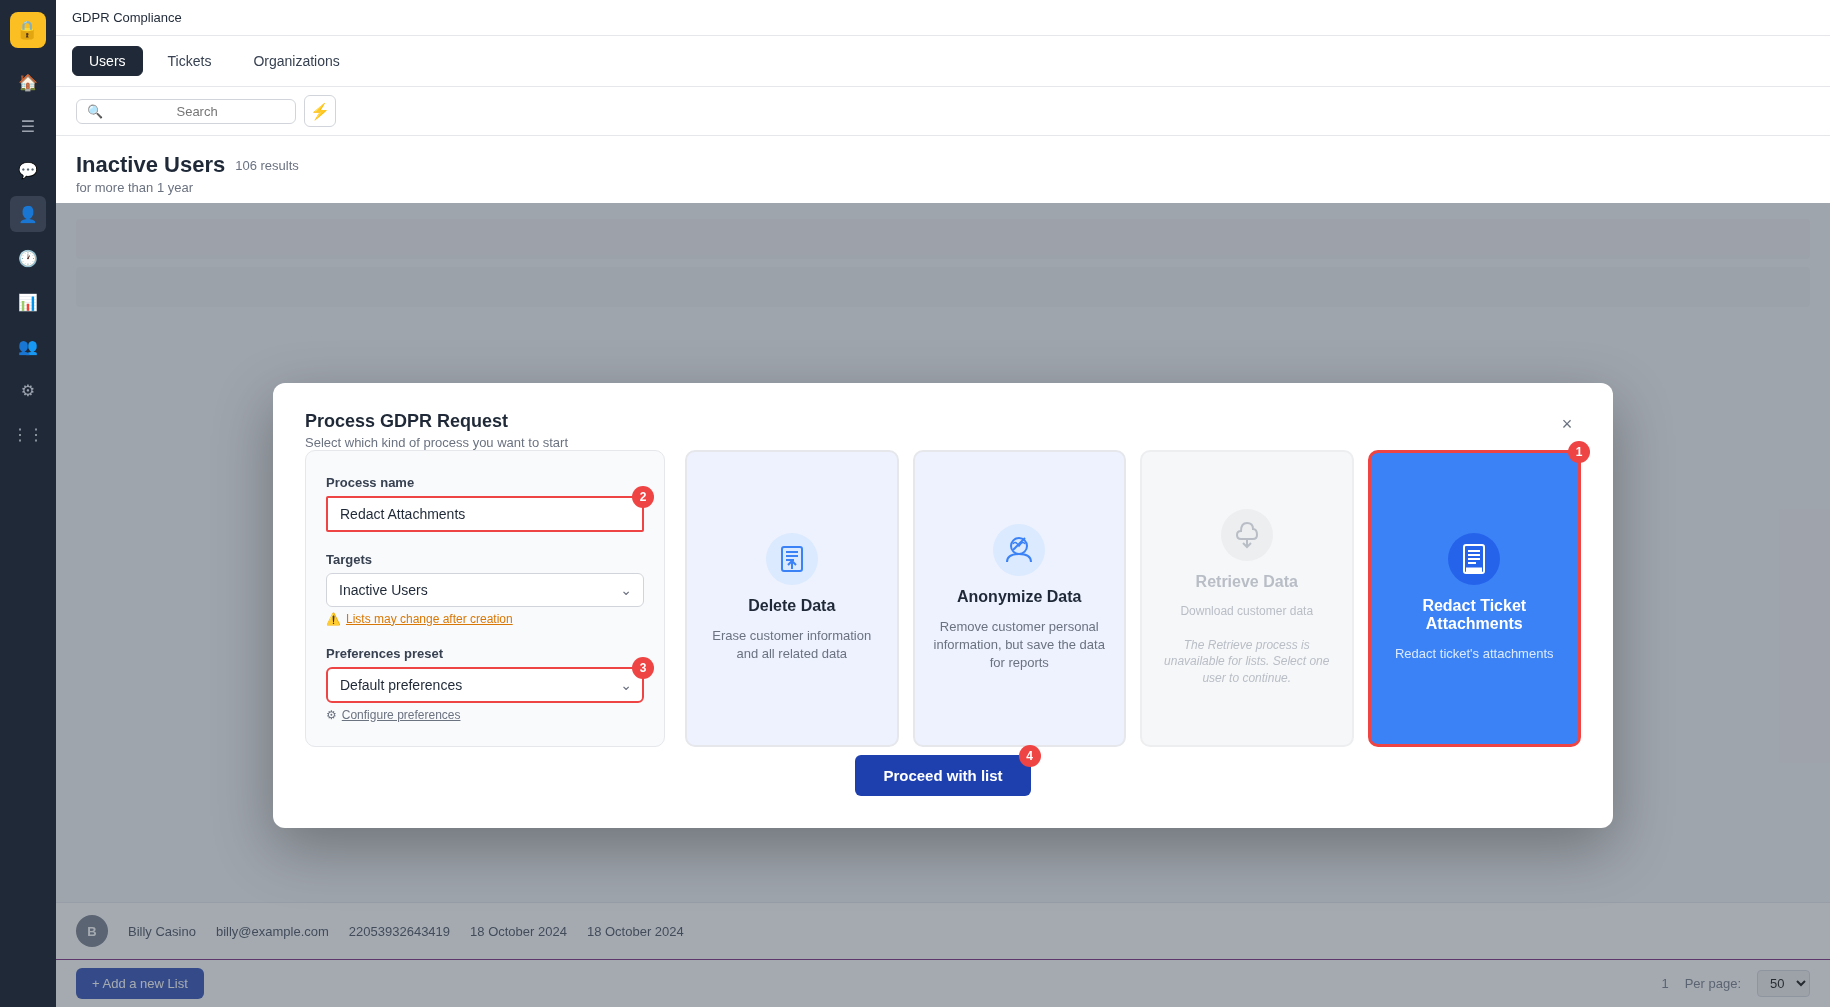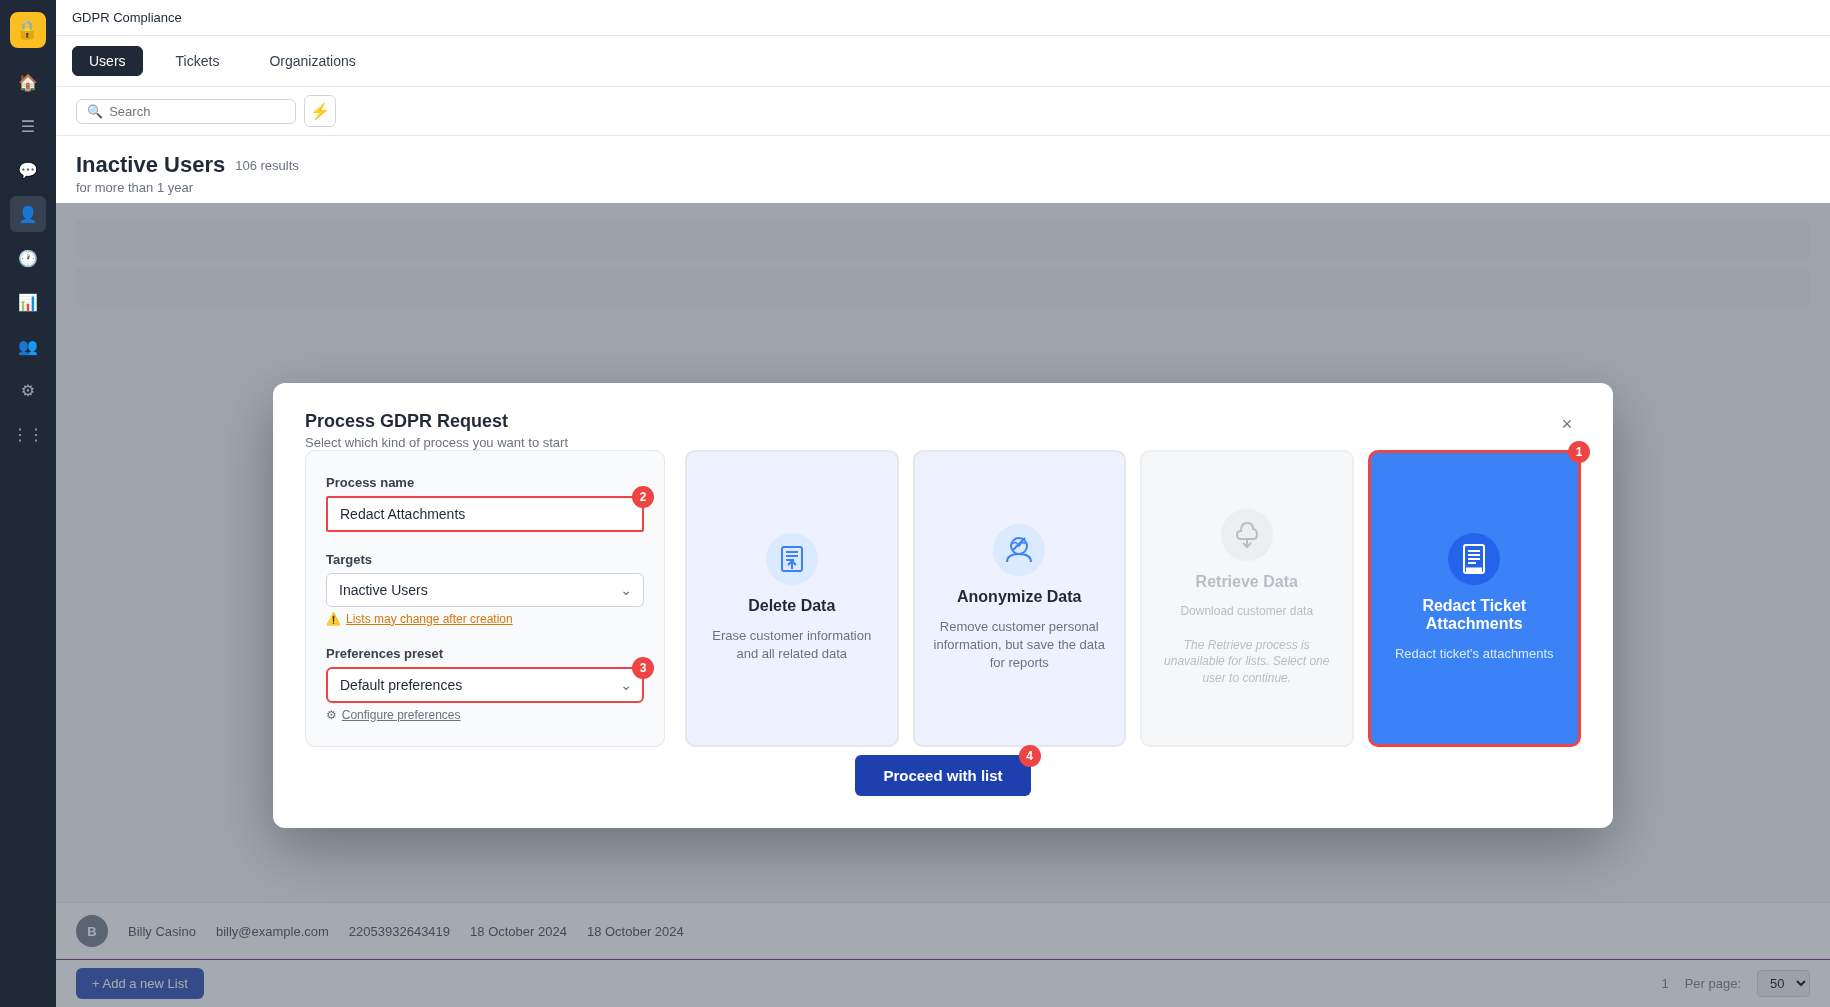--- a/index.html
+++ b/index.html
@@ -47,21 +47,21 @@
     }
 
     .top-bar {
       background: #fff;
       border-bottom: 1px solid #e5e7eb;
       padding: 10px 16px;
       display: flex; align-items: center; gap: 8px;
     }
 
     .top-bar-tabs {
-      display: flex; gap: 16px;
+      display: flex; gap: 8px;
     }
 
     .top-bar-tab {
       padding: 6px 16px;
       border-radius: 6px;
       font-size: 14px;
       cursor: pointer;
       border: 1px solid transparent;
       color: #374151;
     }
@@ -98,21 +98,21 @@
     .search-input-wrap {
       display: flex; align-items: center;
       border: 1px solid #d1d5db;
       border-radius: 6px;
       padding: 4px 10px;
       gap: 6px;
       width: 220px;
     }
 
     .search-input-wrap input {
-      border: none; outline: none; font-size: 13px; width: 100%;
+      border: none; outline: none; font-size: 13px; width: 100%; text-align: center;
     }
 
     .filter-btn {
       width: 32px; height: 32px;
       display: flex; align-items: center; justify-content: center;
       border: 1px solid #d1d5db; border-radius: 6px;
       cursor: pointer; background: #fff;
     }
 
     .content-area {

